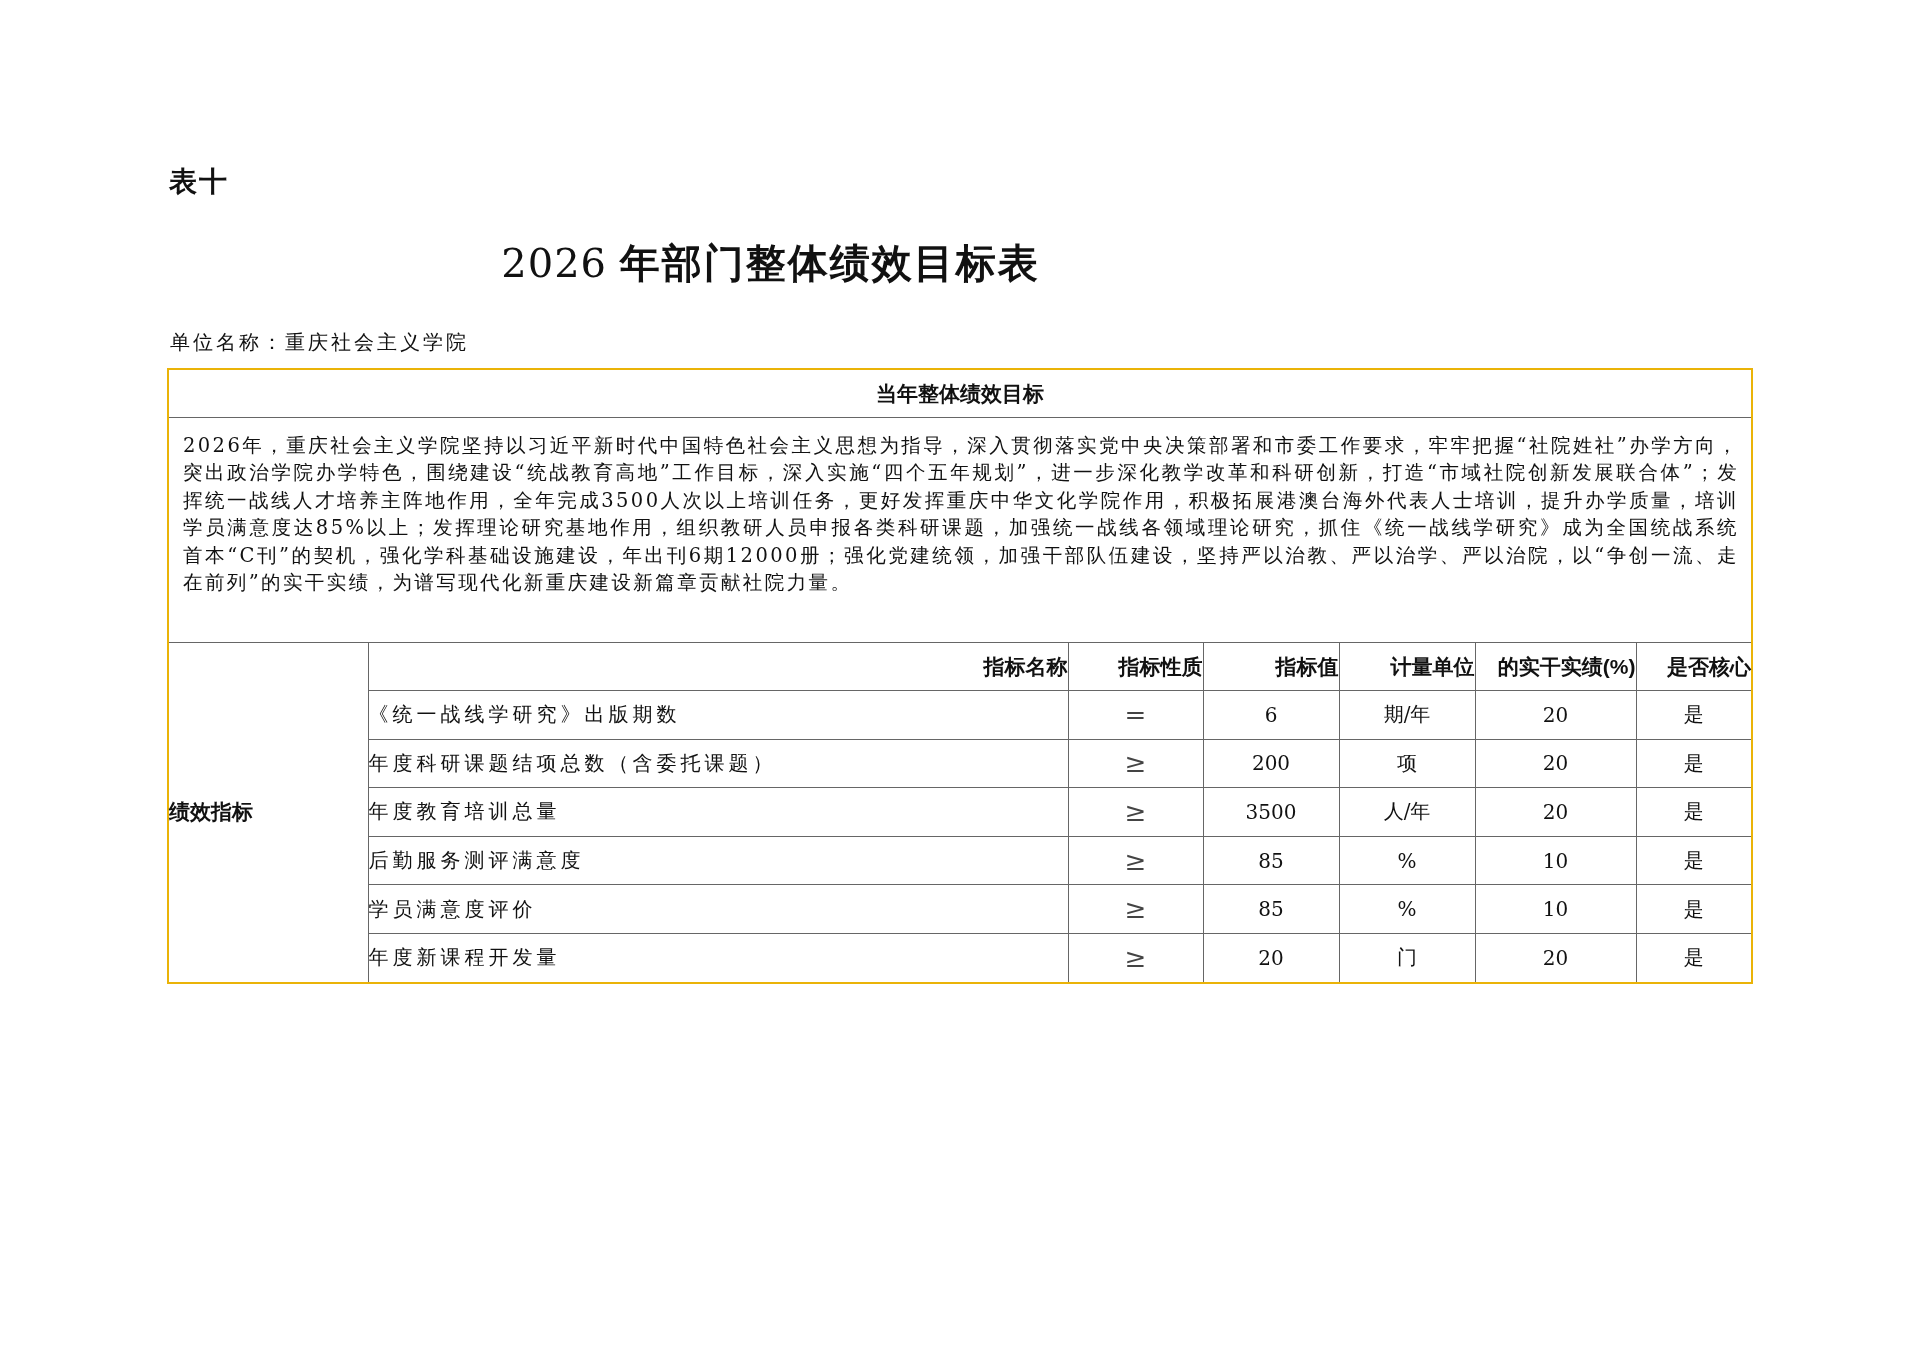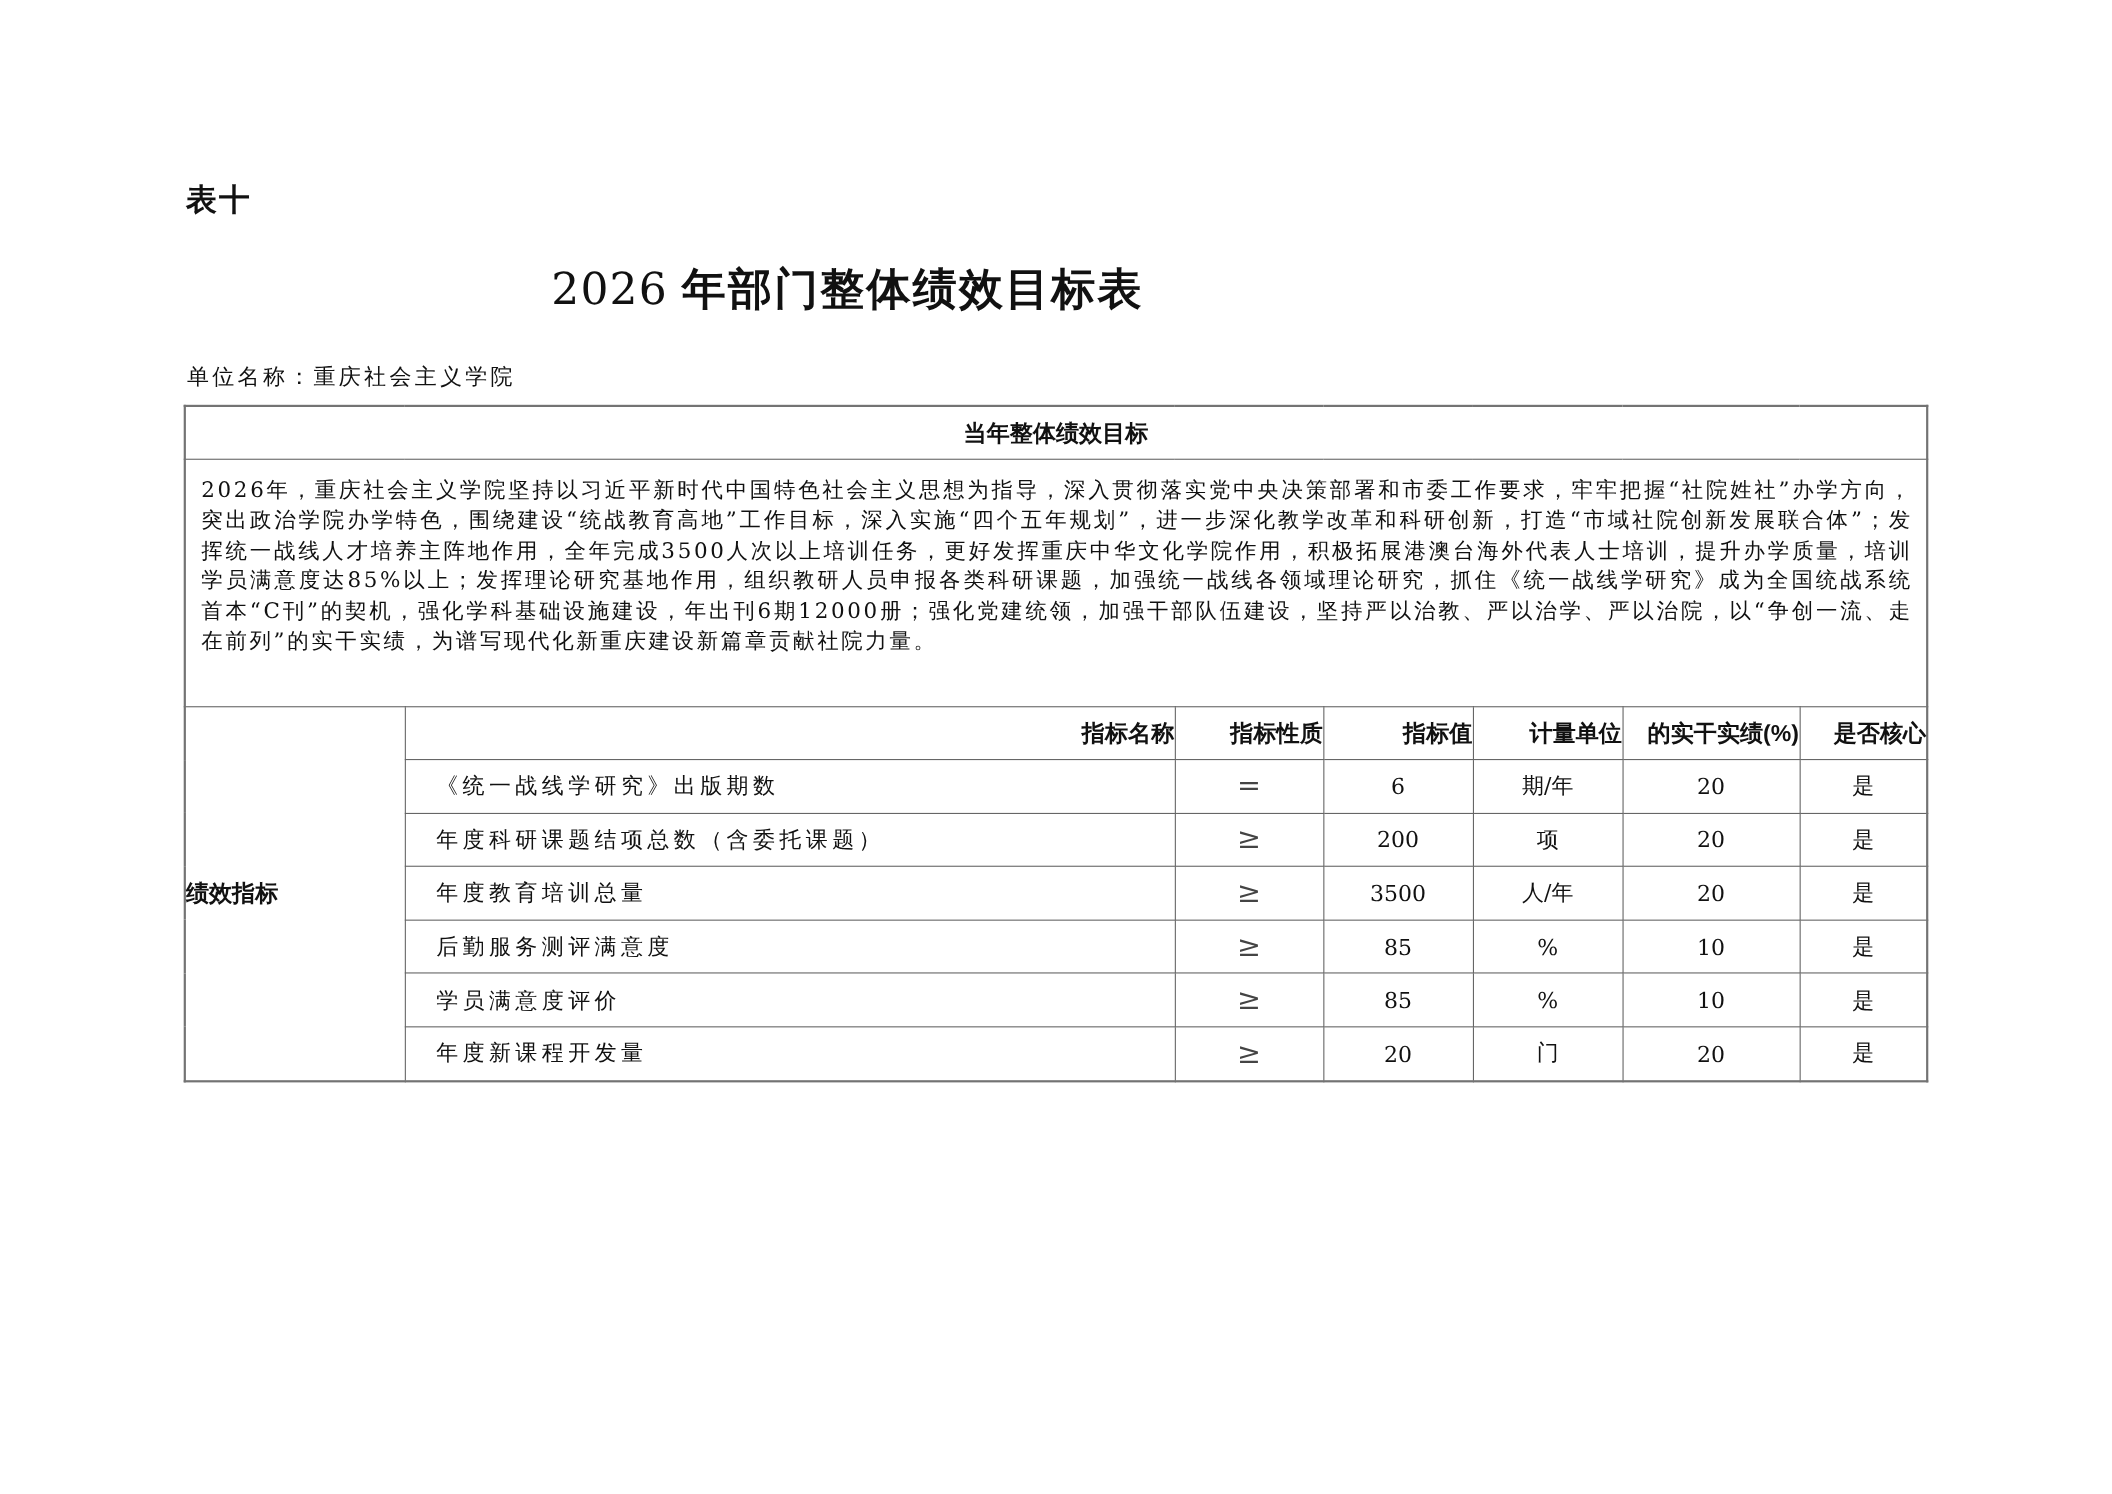--- a/index.html
+++ b/index.html
@@ -6,28 +6,28 @@
   body { width: 1920px; height: 1358px; position: relative; overflow: hidden; color: #111; }
   .serif { font-family: "DejaVu Serif", "Liberation Serif", serif; }
   .sans { font-family: Liberation Sans, sans-serif; }
 
   .table-label { position: absolute; left: 169px; top: 164px; font-size: 28px; font-weight: bold; line-height: 36px; letter-spacing: 2px; }
   .doc-title { position: absolute; left: 0; width: 1541px; top: 238px; text-align: center; font-size: 40px; line-height: 50px; }
   .doc-title .year { font-weight: normal; letter-spacing: 1px; }
   .doc-title .rest { font-weight: bold; letter-spacing: 2px; }
   .unit-line { position: absolute; left: 170px; top: 329px; font-size: 20px; line-height: 26px; letter-spacing: 3px; }
 
-  .perf-table { position: absolute; left: 167px; top: 368px; width: 1584px; border-collapse: collapse; table-layout: fixed; border: 2px solid #737373; }
+  .perf-table { position: absolute; left: 167px; top: 368px; width: 1584px; border-collapse: collapse; table-layout: fixed; border: 2px solid #eab308; }
   .perf-table td { border: 1px solid #666; padding: 0; vertical-align: middle; }
   .perf-table .sec-head { height: 47px; text-align: center; font-size: 21px; font-weight: bold; }
   .perf-table .goal-cell { height: 210px; vertical-align: top; padding: 14px 12px 0 14px; font-size: 19.5px; line-height: 27.4px; text-align: justify; letter-spacing: 2.4px; }
   .perf-table .col-head { height: 47px; text-align: right; font-size: 21px; font-weight: bold; }
   .perf-table .row-cat { font-size: 21px; font-weight: bold; }
   .perf-table .data-row td { height: 47.6px; font-size: 20px; text-align: center; }
-  .perf-table .data-row td.name { text-align: left; padding-left: 28px; letter-spacing: 4px; }
+  .perf-table .data-row td.name { text-align: left; padding-left: 0; letter-spacing: 4px; }
   .perf-table .data-row td.op { font-size: 26px; color: #444; }
 </style>
 </head>
 <body>
 
 <div class="table-label sans">表十</div>
 
 <div class="doc-title serif">
   <span class="year">2026</span>
   <span class="rest">年部门整体绩效目标表</span>

